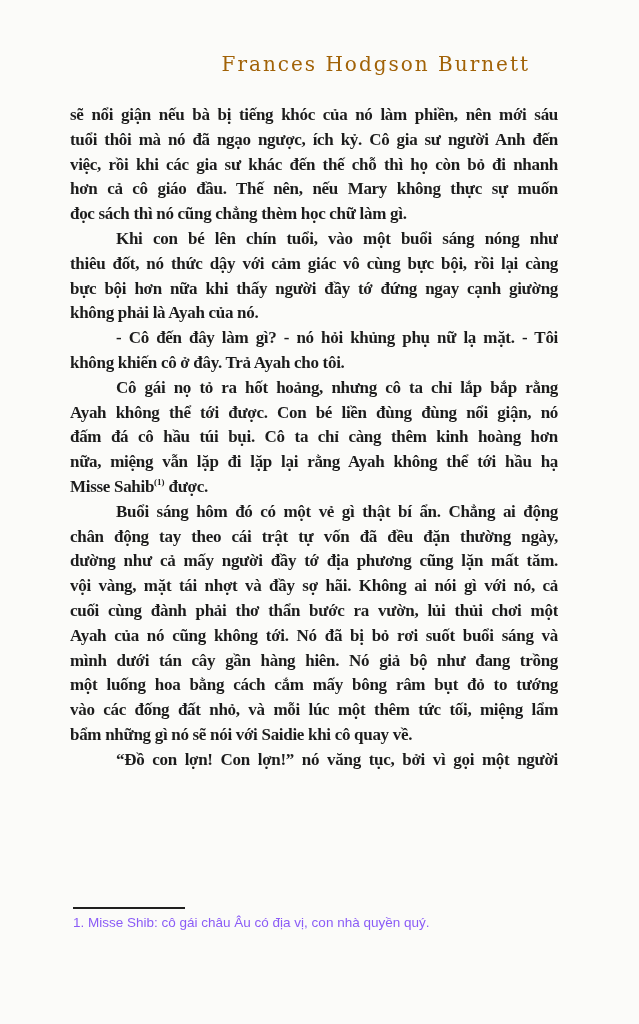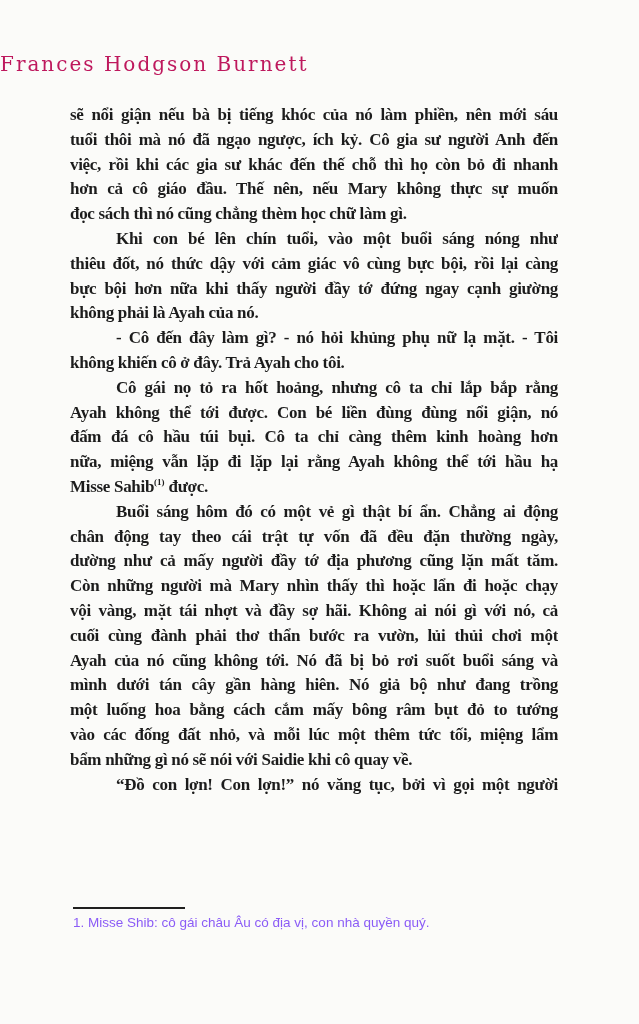--- a/index.html
+++ b/index.html
@@ -17,25 +17,25 @@
   }
   .page {
     position: absolute;
     inset: 0;
   }
   .running-header {
     position: absolute;
     top: 52px;
     left: 0;
     width: 530px;
-    text-align: left;
+    text-align: right;
     font-family: "DejaVu Serif", serif;
     font-size: 20px;
     letter-spacing: 2px;
-    color: #be185d;
+    color: #a16207;
   }
   .body-text {
     position: absolute;
     top: 103px;
     left: 70px;
     width: 488px;
     font-size: 17px;
     letter-spacing: -0.3px;
     line-height: 24.8px;
     color: #1c1c1c;
@@ -113,21 +113,20 @@
         <div class="line indent">Cô gái nọ tỏ ra hốt hoảng, nhưng cô ta chỉ lắp bắp rằng</div>
         <div class="line">Ayah không thể tới được. Con bé liền đùng đùng nổi giận, nó</div>
         <div class="line">đấm đá cô hầu túi bụi. Cô ta chỉ càng thêm kinh hoàng hơn</div>
         <div class="line">nữa, miệng vẫn lặp đi lặp lại rằng Ayah không thể tới hầu hạ</div>
         <div class="line para-end"><span>Misse Sahib</span><sup>(1)</sup><span> được.</span></div>
       </div>
       <div class="paragraph">
         <div class="line indent">Buổi sáng hôm đó có một vẻ gì thật bí ẩn. Chẳng ai động</div>
         <div class="line">chân động tay theo cái trật tự vốn đã đều đặn thường ngày,</div>
         <div class="line">dường như cả mấy người đầy tớ địa phương cũng lặn mất tăm.</div>
-        <div class="line">Còn những người mà Mary nhìn thấy thì hoặc lẩn đi hoặc chạy</div>
         <div class="line">vội vàng, mặt tái nhợt và đầy sợ hãi. Không ai nói gì với nó, cả</div>
         <div class="line">cuối cùng đành phải thơ thẩn bước ra vườn, lủi thủi chơi một</div>
         <div class="line">Ayah của nó cũng không tới. Nó đã bị bỏ rơi suốt buổi sáng và</div>
         <div class="line">mình dưới tán cây gần hàng hiên. Nó giả bộ như đang trồng</div>
         <div class="line">một luống hoa bằng cách cắm mấy bông râm bụt đỏ to tướng</div>
         <div class="line">vào các đống đất nhỏ, và mỗi lúc một thêm tức tối, miệng lẩm</div>
         <div class="line para-end">bẩm những gì nó sẽ nói với Saidie khi cô quay về.</div>
       </div>
       <div class="paragraph">
         <div class="line indent">“Đồ con lợn! Con lợn!” nó văng tục, bởi vì gọi một người</div>

